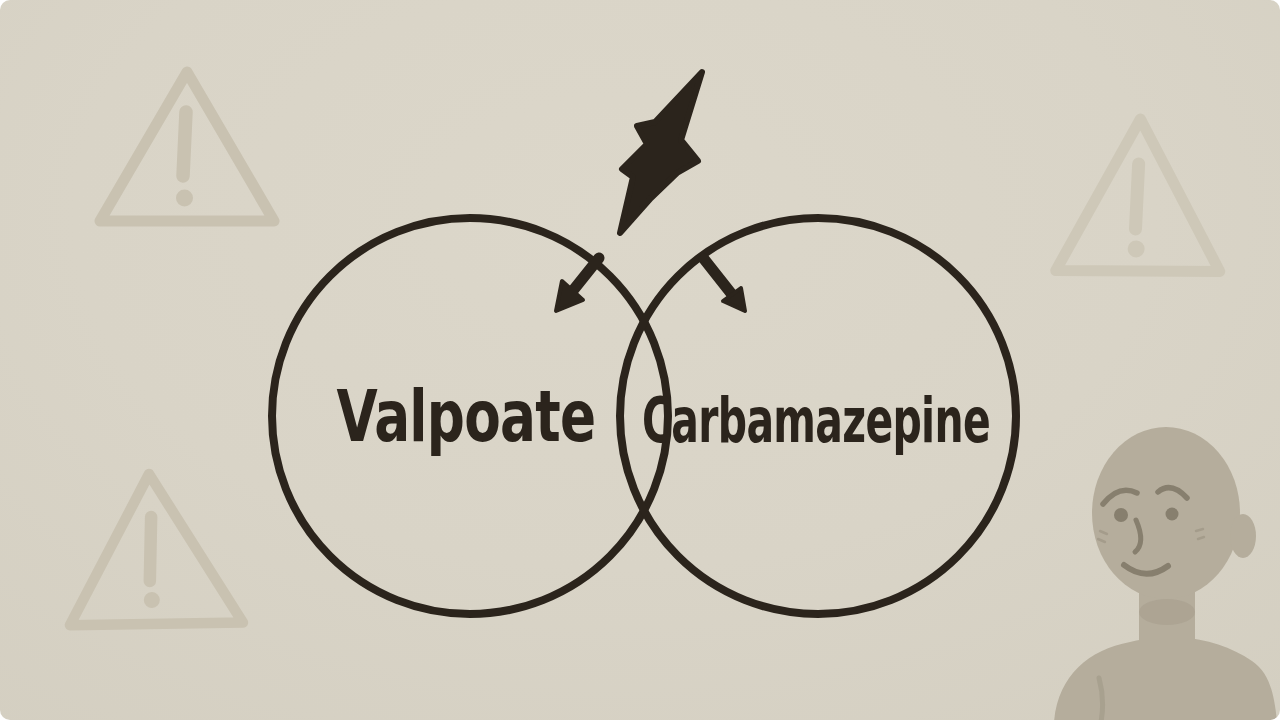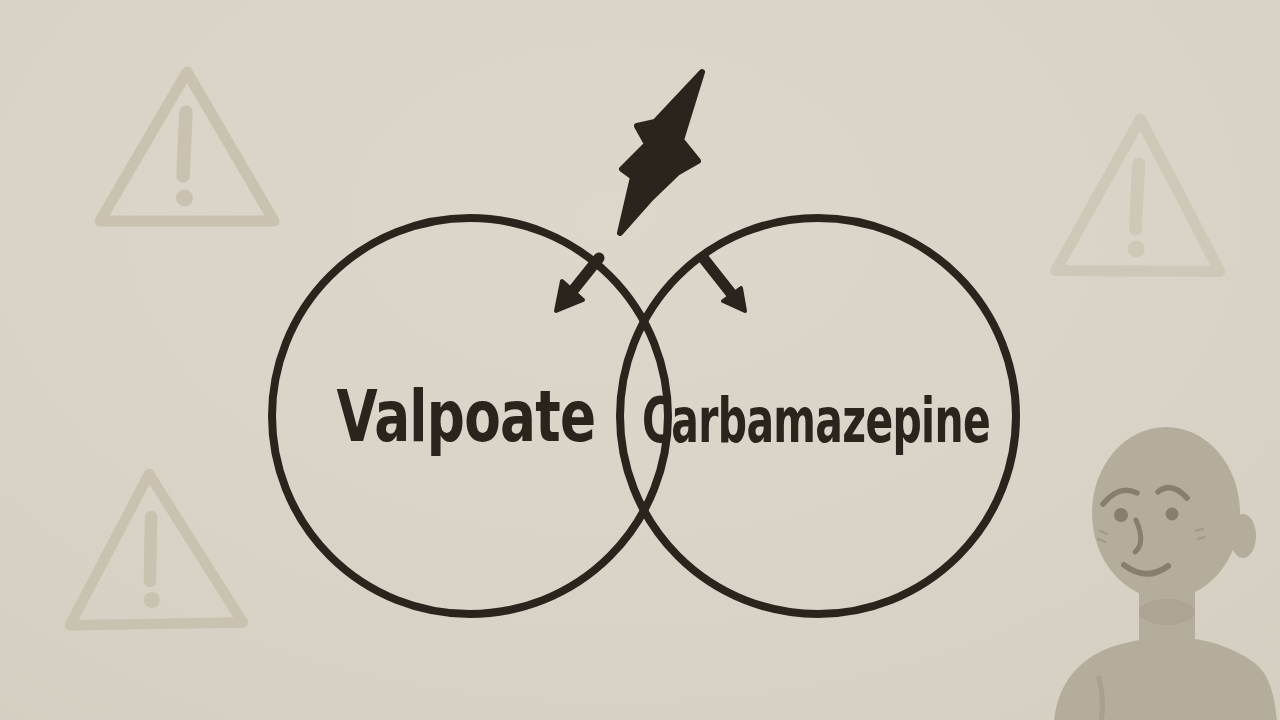--- a/index.html
+++ b/index.html
@@ -1,19 +1,20 @@
 <!DOCTYPE html>
 <html style="--bg: #d9d4c7; --ink: #2b241c; --watermark: #c9c2b1; --watermark-light: #cec8b8; --skin: #b5ad9c; --skin-shade: #a59d8c; --feature: #877f6e; --freckle: #a39b8a;"><head>
 <meta charset="utf-8">
 <style>
   html,body{margin:0;padding:0;}
   body{font-family:"DejaVu Sans","Liberation Sans",sans-serif;}
   .stage{
     position:relative;width:1280px;height:720px;overflow:hidden;
     background:radial-gradient(ellipse 980px 640px at 48% 30%, #dcd7ca 0%, var(--bg) 55%, #d1ccbe 130%);
+    border-radius:10px;
   }
   .stage svg{position:absolute;inset:0;}
   
   .ink-s{stroke:var(--ink);fill:none;}
   .ink-fs{fill:var(--ink);stroke:var(--ink);}
   
   .wm-s{stroke:var(--watermark);fill:none;}
   .wm-f{fill:var(--watermark);}
   .wml-s{stroke:var(--watermark-light);fill:none;}
   .wml-f{fill:var(--watermark-light);}

